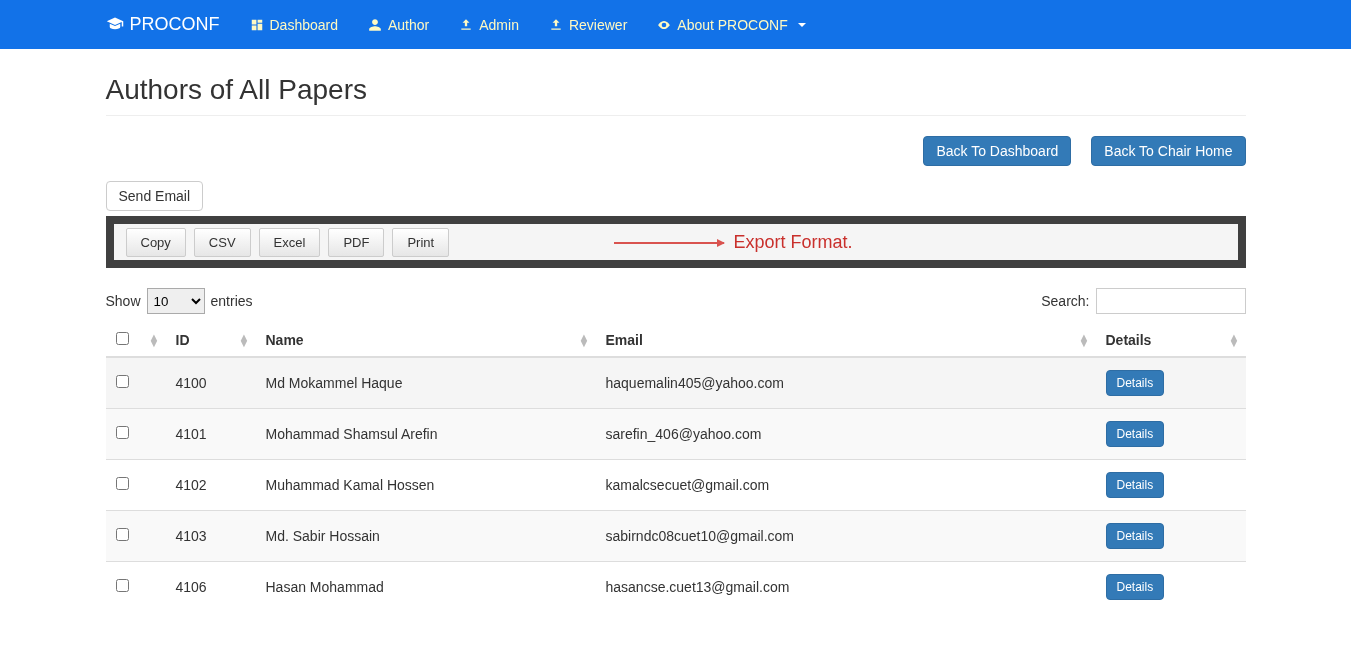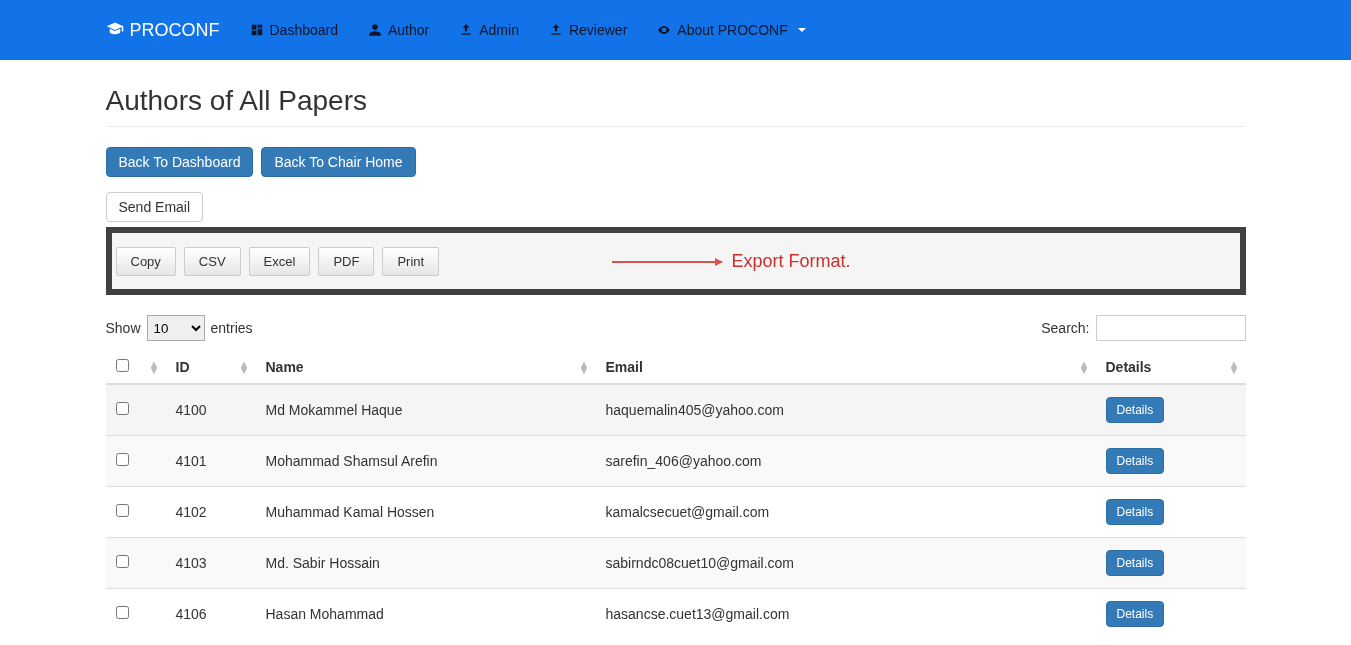--- a/index.html
+++ b/index.html
@@ -2,45 +2,45 @@
 <html><head>
 <meta charset="utf-8">
 <style>
 * { box-sizing: border-box; margin: 0; padding: 0; }
 body { font-family: "Helvetica Neue", Helvetica, Arial, sans-serif; font-size: 14px; color: #333; background: #fff; }
 
 .navbar {
   background: #0d6efd;
   background: #1b6ce0;
   background: #0d6efd;
-  height: 60px;
+  height: 49px;
   display: flex;
   align-items: center;
   padding: 0 15px;
 }
 .navbar { background: #1272e8; }
 .navbar-inner { max-width: 1170px; width: 100%; margin: 0 auto; display: flex; align-items: center; }
 .navbar-brand { color: #fff; font-size: 18px; font-weight: 500; padding: 10px 15px; display: flex; align-items: center; gap: 6px; cursor: pointer; }
 .nav { display: flex; list-style: none; }
-.nav-item { color: #0f172a; padding: 11px 15px; cursor: pointer; display: flex; align-items: center; gap: 6px; font-size: 14px; }
+.nav-item { color: #fef9c3; padding: 11px 15px; cursor: pointer; display: flex; align-items: center; gap: 6px; font-size: 14px; }
 .caret { display: inline-block; width: 0; height: 0; border-left: 4px solid transparent; border-right: 4px solid transparent; border-top: 4px solid #fff; margin-left: 4px; }
 
 .container { max-width: 1170px; margin: 0 auto; padding: 0 15px; }
 .page-header { padding-bottom: 9px; margin: 25px 0 20px; border-bottom: 1px solid #eee; }
 .page-header h1 { font-size: 28px; font-weight: 500; color: #333; }
 
-.top-buttons { display: flex; justify-content: flex-start; gap: 8px; margin-bottom: 15px; }
+.top-buttons { display: flex; justify-content: flex-end; gap: 20px; margin-bottom: 15px; }
 .btn { display: inline-block; padding: 6px 12px; font-size: 14px; border-radius: 4px; cursor: pointer; border: 1px solid transparent; text-align: center; }
 .btn-primary { background: #337ab7; border-color: #2e6da4; color: #fff; }
 .btn-default { background: #fff; border-color: #ccc; color: #333; }
 .btn-sm { padding: 5px 10px; font-size: 12px; }
 
 .send-email-wrap { margin-bottom: 5px; }
 
-.export-area { position: relative; border: 6px solid #404040; background: #f5f5f5; padding: 4px; display: flex; align-items: center; gap: 8px; height: 68px; }
+.export-area { position: relative; border: 8px solid #404040; background: #f5f5f5; padding: 12px; display: flex; align-items: center; gap: 8px; height: 52px; }
 .export-btn { background: linear-gradient(#fff, #e6e6e6); border: 1px solid #ccc; border-radius: 2px; padding: 6px 14px; font-size: 13px; cursor: pointer; color: #333; }
 .annotation { position: absolute; left: 50%; transform: translateX(-50%); top: 50%; margin-top: -10px; display: flex; align-items: center; gap: 10px; color: #d9534f; }
 .annotation { left: 500px; transform: none; }
 .arrow { width: 110px; height: 2px; background: #d9534f; position: relative; }
 .arrow::after { content: ''; position: absolute; right: -1px; top: -3px; width: 0; height: 0; border-left: 8px solid #d9534f; border-top: 4px solid transparent; border-bottom: 4px solid transparent; }
 .annot-text { color: #c9302c; font-size: 18px; }
 
 .table-controls { display: flex; justify-content: space-between; align-items: center; margin: 20px 0 10px; }
 .show-entries { display: flex; align-items: center; gap: 6px; color: #333; }
 .show-entries select { padding: 4px 2px; border: 1px solid #aaa; height: 26px; width: 58px; }

